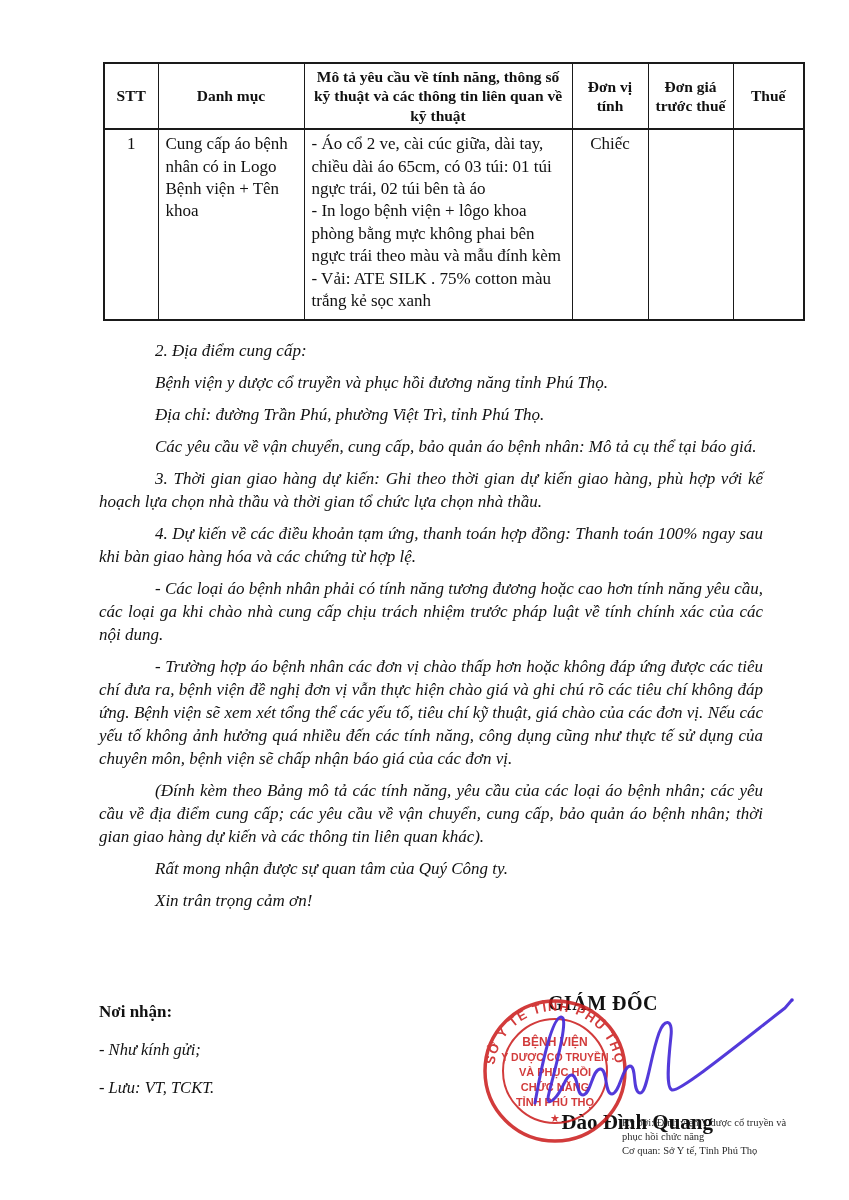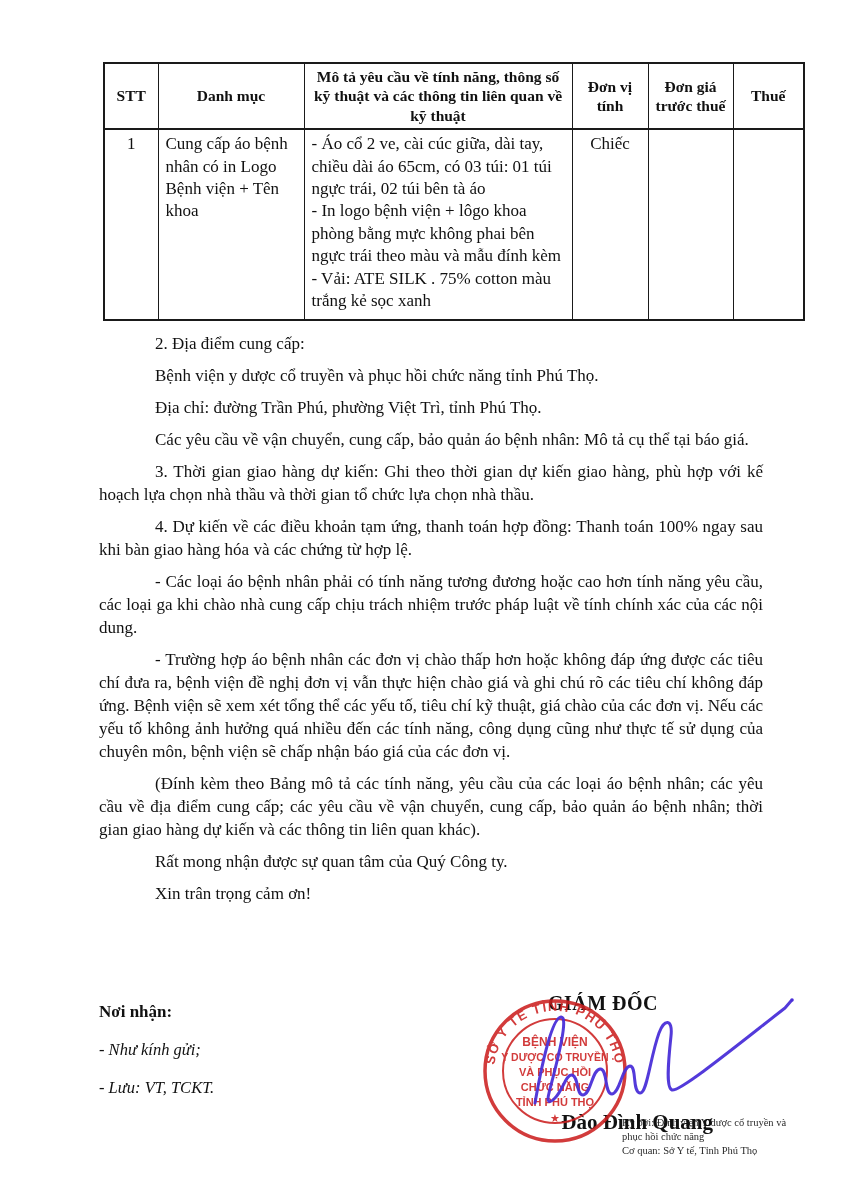--- a/index.html
+++ b/index.html
@@ -41,21 +41,21 @@
   .col-dm   { width:146px; }
   .col-mota { width:268px; }
   .col-dvt  { width:76px; }
   .col-dg   { width:85px; }
   .col-thue { width:71px; }
   .cell-center { text-align:center; }
   .mo-ta-line { display:block; }
 
   
   .body-text {
-    position:absolute; left:99px; top:332px; width:664px;
+    position:absolute; left:99px; top:339px; width:664px;font-style:italic;
   }
   .body-text p {
     font-size:17px;
     line-height:23px;
     text-align:justify;
     text-indent:56px;
     margin-bottom:9px;
   }
 
   
@@ -114,21 +114,21 @@
         </td>
         <td class="cell-center">Chiếc</td>
         <td></td>
         <td></td>
       </tr>
     </tbody>
   </table>
 
   <div class="body-text">
     <p>2. Địa điểm cung cấp:</p>
-    <p>Bệnh viện y dược cổ truyền và phục hồi chức năng tỉnh Phú Thọ.</p>
+    <p>Bệnh viện y dược cổ truyền và phục hồi đương năng tỉnh Phú Thọ.</p>
     <p>Địa chỉ: đường Trần Phú, phường Việt Trì, tỉnh Phú Thọ.</p>
     <p>Các yêu cầu về vận chuyển, cung cấp, bảo quản áo bệnh nhân: Mô tả cụ thể tại báo giá.</p>
     <p>3. Thời gian giao hàng dự kiến: Ghi theo thời gian dự kiến giao hàng, phù hợp với kế hoạch lựa chọn nhà thầu và thời gian tổ chức lựa chọn nhà thầu.</p>
     <p>4. Dự kiến về các điều khoản tạm ứng, thanh toán hợp đồng: Thanh toán 100% ngay sau khi bàn giao hàng hóa và các chứng từ hợp lệ.</p>
     <p>- Các loại áo bệnh nhân phải có tính năng tương đương hoặc cao hơn tính năng yêu cầu, các loại ga khi chào nhà cung cấp chịu trách nhiệm trước pháp luật về tính chính xác của các nội dung.</p>
     <p>- Trường hợp áo bệnh nhân các đơn vị chào thấp hơn hoặc không đáp ứng được các tiêu chí đưa ra, bệnh viện đề nghị đơn vị vẫn thực hiện chào giá và ghi chú rõ các tiêu chí không đáp ứng. Bệnh viện sẽ xem xét tổng thể các yếu tố, tiêu chí kỹ thuật, giá chào của các đơn vị. Nếu các yếu tố không ảnh hưởng quá nhiều đến các tính năng, công dụng cũng như thực tế sử dụng của chuyên môn, bệnh viện sẽ chấp nhận báo giá của các đơn vị.</p>
     <p>(Đính kèm theo Bảng mô tả các tính năng, yêu cầu của các loại áo bệnh nhân; các yêu cầu về địa điểm cung cấp; các yêu cầu về vận chuyển, cung cấp, bảo quản áo bệnh nhân; thời gian giao hàng dự kiến và các thông tin liên quan khác).</p>
     <p>Rất mong nhận được sự quan tâm của Quý Công ty.</p>
     <p>Xin trân trọng cảm ơn!</p>
   </div>

